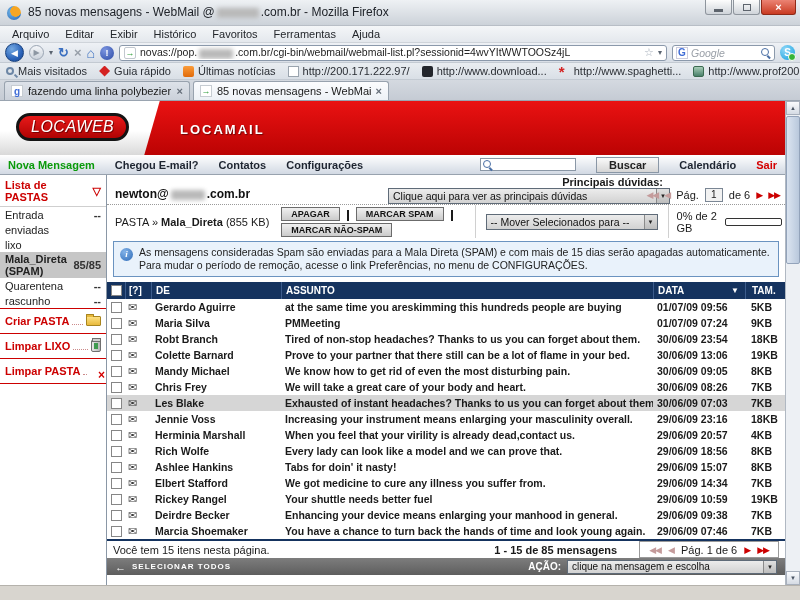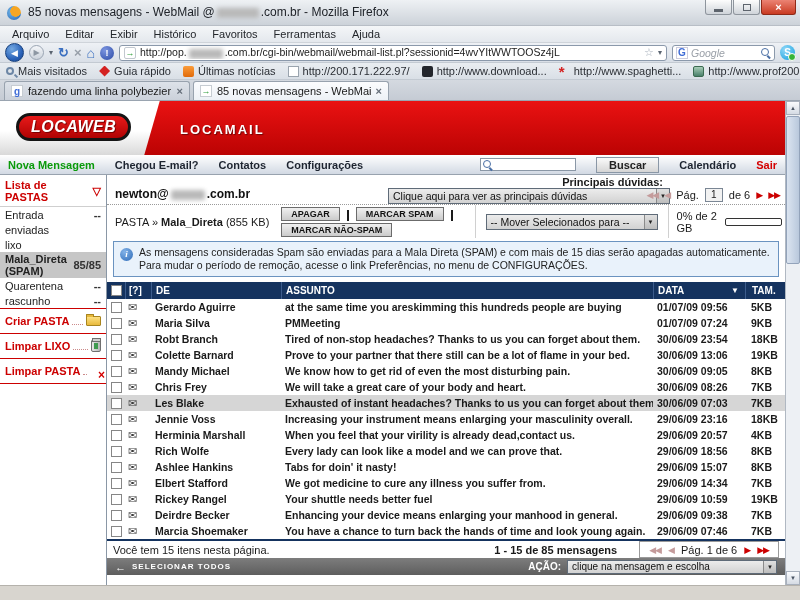--- a/index.html
+++ b/index.html
@@ -63,21 +63,21 @@
   .t-ic{width:12px;height:12px;border:1px solid #c6ccd2;background:#fff;display:flex;align-items:center;justify-content:center;flex:none;font-weight:bold}
   .t-google::before{content:"g";color:#3f6cd6;font-size:10px}
   .t-webmail::before{content:"→";color:#2e9e3a;font-size:9px}
 
   
   .page{height:484px;display:flex;background:#fff}
   .page-body{flex:1;display:flex;flex-direction:column;min-width:0}
 
   .banner{height:54px;position:relative;background:linear-gradient(180deg,#ea1212,#bb0303);overflow:hidden}
   .banner-white{position:absolute;left:-24px;top:0;width:176px;height:100%;background:linear-gradient(180deg,#ffffff 55%,#d9d9d9);transform:skewX(-16deg)}
-  .logo-pill{position:absolute;left:16px;top:12px;background:linear-gradient(#e81a1a,#b00303);border:3px solid #141414;border-radius:15px;padding:2px 12px;color:#fff;font-size:16px;font-weight:bold;font-style:italic;letter-spacing:.5px;text-shadow:1px 1px 0 #7a0000}
+  .logo-pill{position:absolute;left:16px;top:12px;background:linear-gradient(#e81a1a,#b00303);border:3px solid #141414;border-radius:15px;padding:2px 12px;color:#fff;font-size:16px;font-weight:normal;font-style:italic;letter-spacing:.5px;text-shadow:1px 1px 0 #7a0000}
   .product-name{position:absolute;left:180px;top:21px;color:#fff;font-weight:bold;font-size:13px;letter-spacing:2px;text-shadow:1px 1px 1px rgba(0,0,0,.45)}
 
   .mailnav{height:20px;background:linear-gradient(#ffffff,#d2d9e3);border-bottom:1px solid #98a2ae;display:flex;align-items:center;padding:0 8px;gap:20px;font-weight:bold;font-size:11px;color:#1d2430}
   .mn-item.green{color:#0a9a0a}
   .mn-spacer{flex:1}
   .mn-search{width:96px;height:13px;background:#fff;border:1px solid #8a97a6;display:flex;align-items:center;padding:0 2px;gap:2px}
   .btn-buscar{padding:1px 12px;background:linear-gradient(#fafafa,#d5d5d5);border:1px solid #8a97a6;font-weight:bold;font-size:11px;color:#222}
   .mn-sair{color:#d40000}
 
   .mainarea{flex:1;display:flex;min-height:0}
@@ -202,21 +202,21 @@
 <div class="toolbar">
   <span class="nav-back">◀</span>
   <span class="nav-fwd">▶</span>
   <span class="tiny-dd">▾</span>
   <span class="tb-glyph">↻</span>
   <span class="tb-glyph stop">×</span>
   <span class="tb-glyph home">⌂</span>
   <span class="notif-ic">!</span>
   <div class="urlbar">
     <span class="fav-ic t-webmail"></span>
-    <span class="url-text"><span>http://pop.</span><span class="redact sm"></span><span>.com.br/cgi-bin/webmail/webmail-list.pl?sessionid=4wvYItWWTOOSz4jL</span></span>
+    <span class="url-text"><span>novas://pop.</span><span class="redact sm"></span><span>.com.br/cgi-bin/webmail/webmail-list.pl?sessionid=4wvYItWWTOOSz4jL</span></span>
     <span class="star-ic">☆</span>
     <span class="tiny-dd">▾</span>
   </div>
   <div class="gbox">
     <span class="g-ic">G</span>
     <span class="g-text">Google</span>
     <span class="mag"></span>
   </div>
   <span class="skype-ic">S</span>
 </div>

